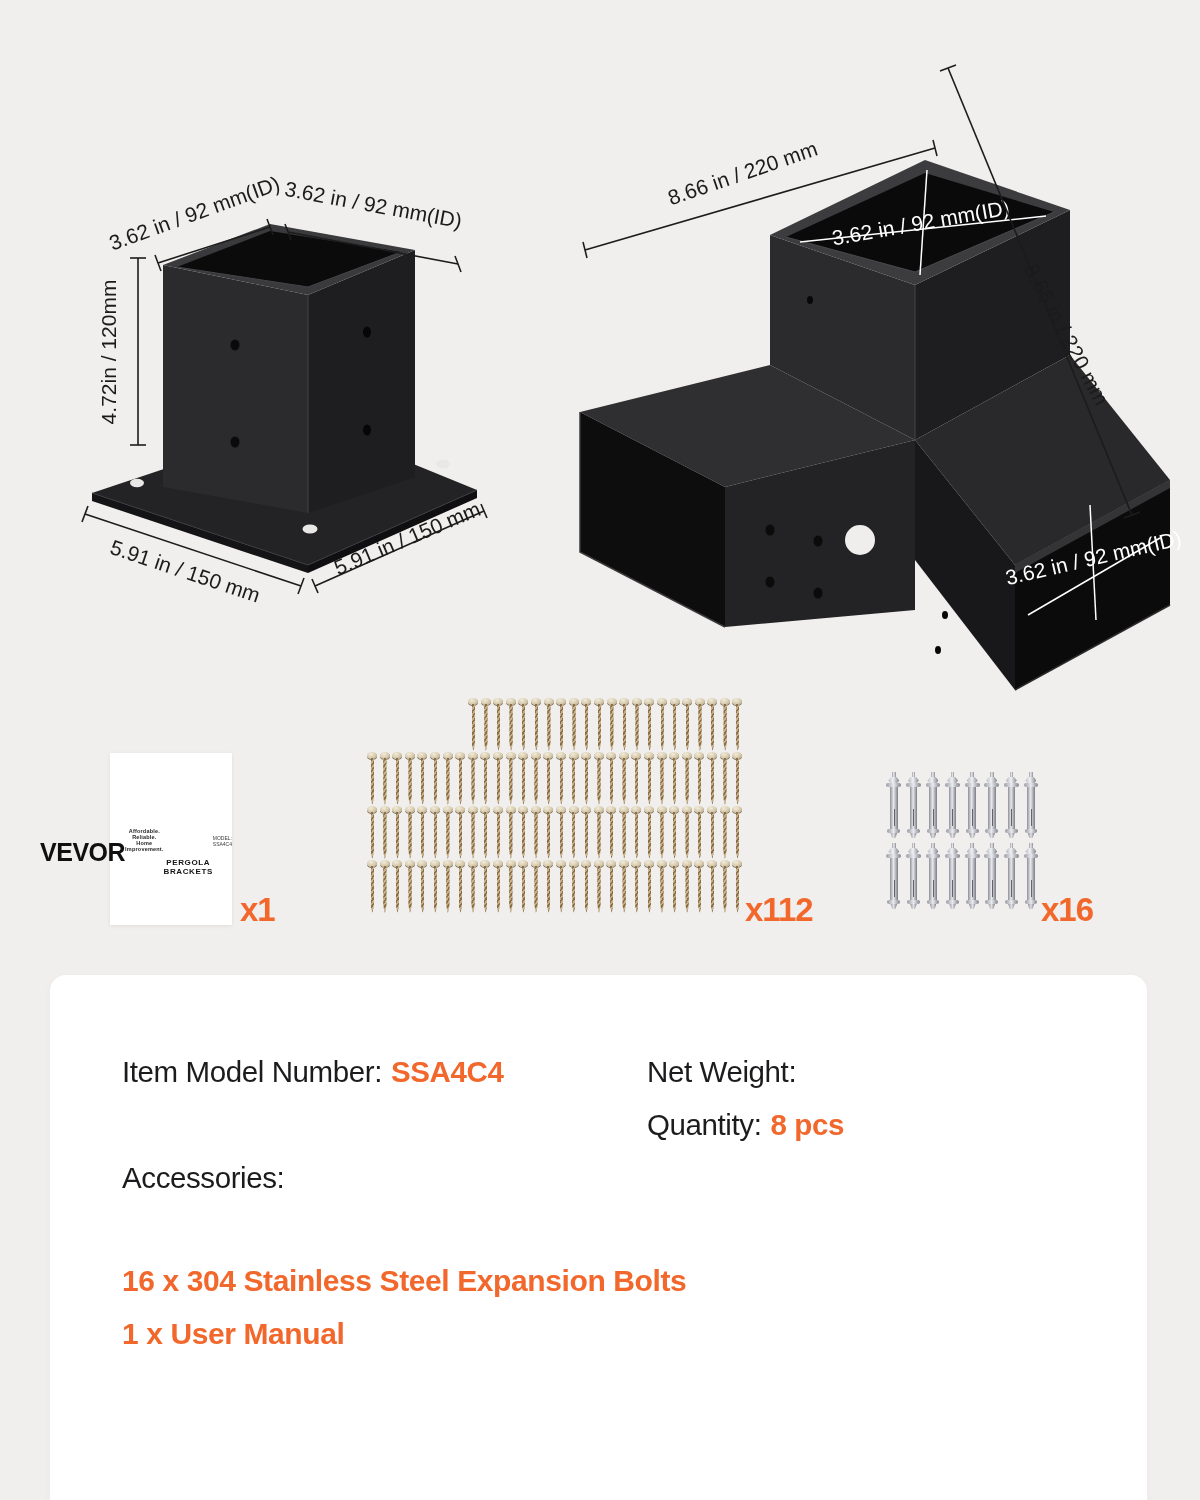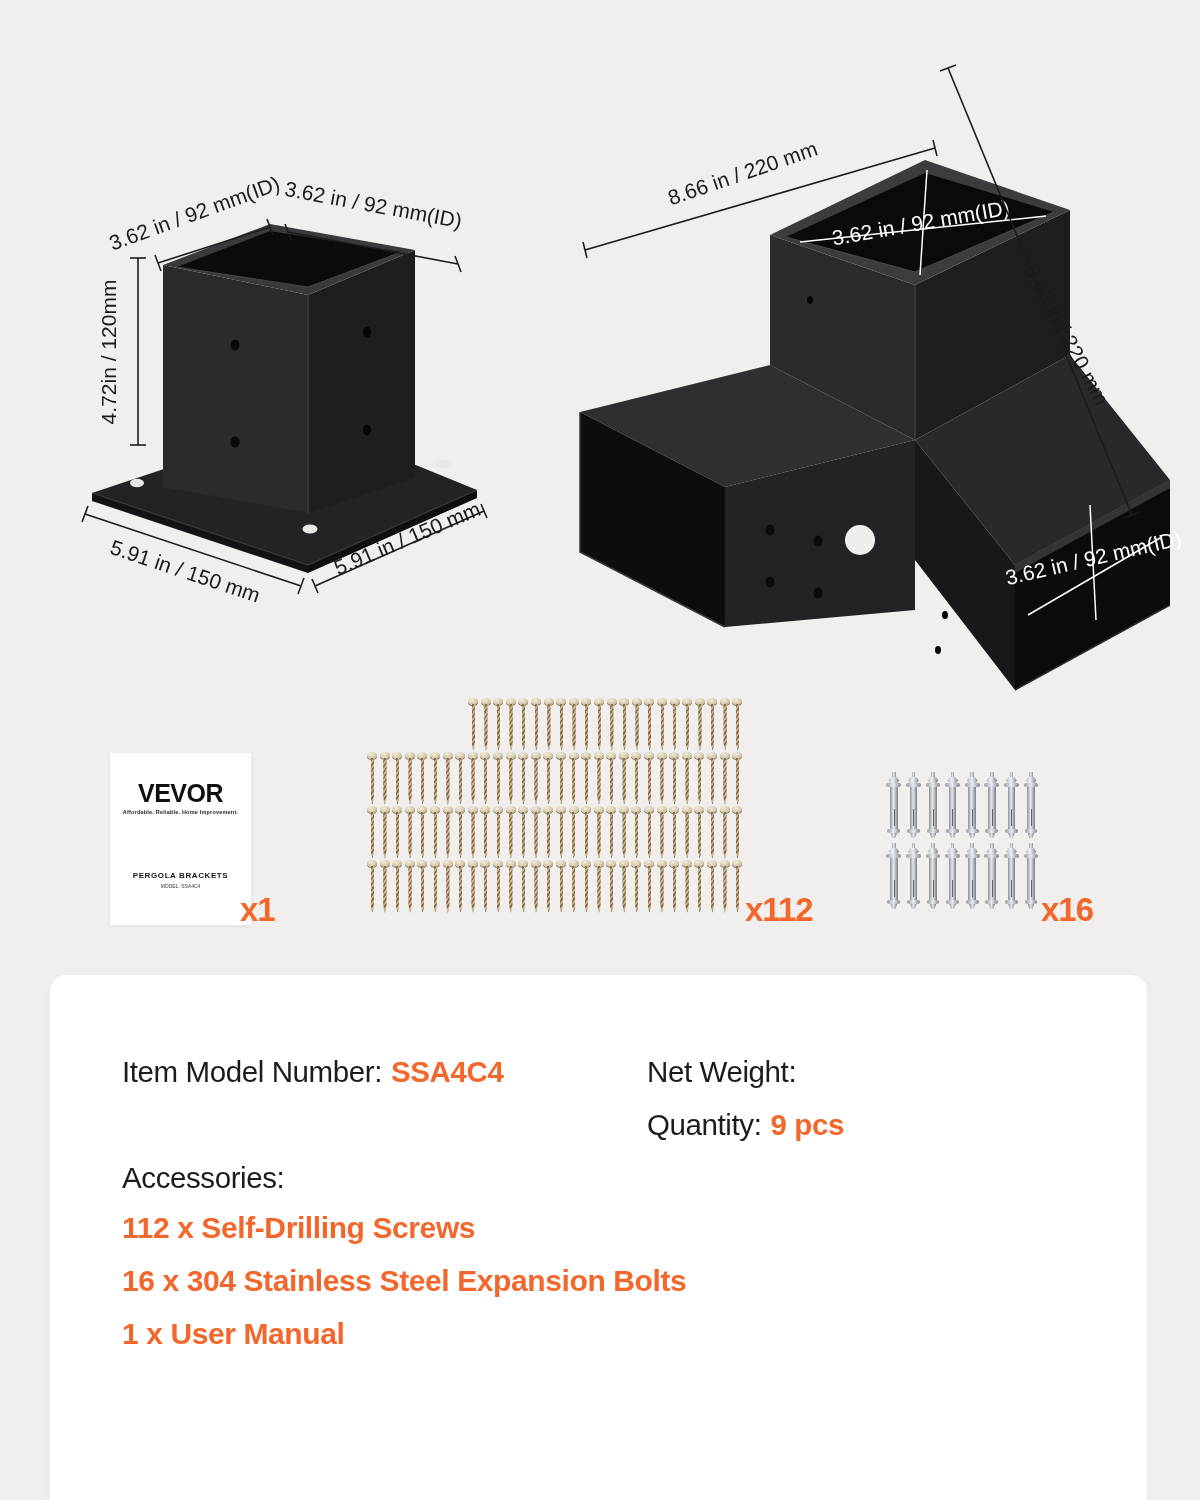--- a/index.html
+++ b/index.html
@@ -24,23 +24,23 @@
     text-anchor:middle;
   }
   svg text.white{fill:#ffffff}
 
   .fig{position:absolute}
   #fig-left{left:60px;top:150px}
   #fig-right{left:560px;top:60px}
 
   
   #manual{
-    position:absolute;left:110px;top:753px;width:141px;height:172px;
+    position:absolute;left:110px;top:753px;width:122px;height:172px;
     background:#ffffff;box-shadow:0 1px 4px rgba(0,0,0,.07);
-    display:flex;flex-direction:column;align-items:center;text-align:center;
+    display:flex;align-items:center;text-align:center;justify-content:flex-end;
   }
   #manual .brand{margin-top:26px;font-weight:bold;font-size:25px;letter-spacing:-.5px;color:#101010}
   #manual .tagline{font-size:5.5px;font-weight:bold;color:#1e1e1e;margin-top:1px;letter-spacing:.2px}
   #manual .doc-title{margin-top:56px;font-size:8px;font-weight:bold;letter-spacing:.6px;color:#151515}
   #manual .doc-model{margin-top:3px;font-size:5px;color:#3a3a3a}
 
   
   .count{
     position:absolute;color:var(--accent);font-weight:bold;
     font-size:33px;letter-spacing:-1px;white-space:nowrap;margin-top:8px;
@@ -223,21 +223,20 @@
 <div id="card">
   <div class="sl" style="left:72px;top:80px">
     <span>Item Model Number:</span>
     <span class="v">SSA4C4</span>
   </div>
   <div class="sl" style="left:597px;top:80px">
     <span>Net Weight:</span>
   </div>
   <div class="sl" style="left:597px;top:133px">
     <span>Quantity:</span>
-    <span class="v">9 pcs</span>
+    <span class="v">8 pcs</span>
   </div>
   <div class="sl" style="left:72px;top:186px">
     <span>Accessories:</span>
   </div>
-  <div class="acc" style="left:72px;top:236px">112 x Self-Drilling Screws</div>
   <div class="acc" style="left:72px;top:289px">16 x 304 Stainless Steel Expansion Bolts</div>
   <div class="acc" style="left:72px;top:342px">1 x User Manual</div>
 </div>
 
 </body></html>

